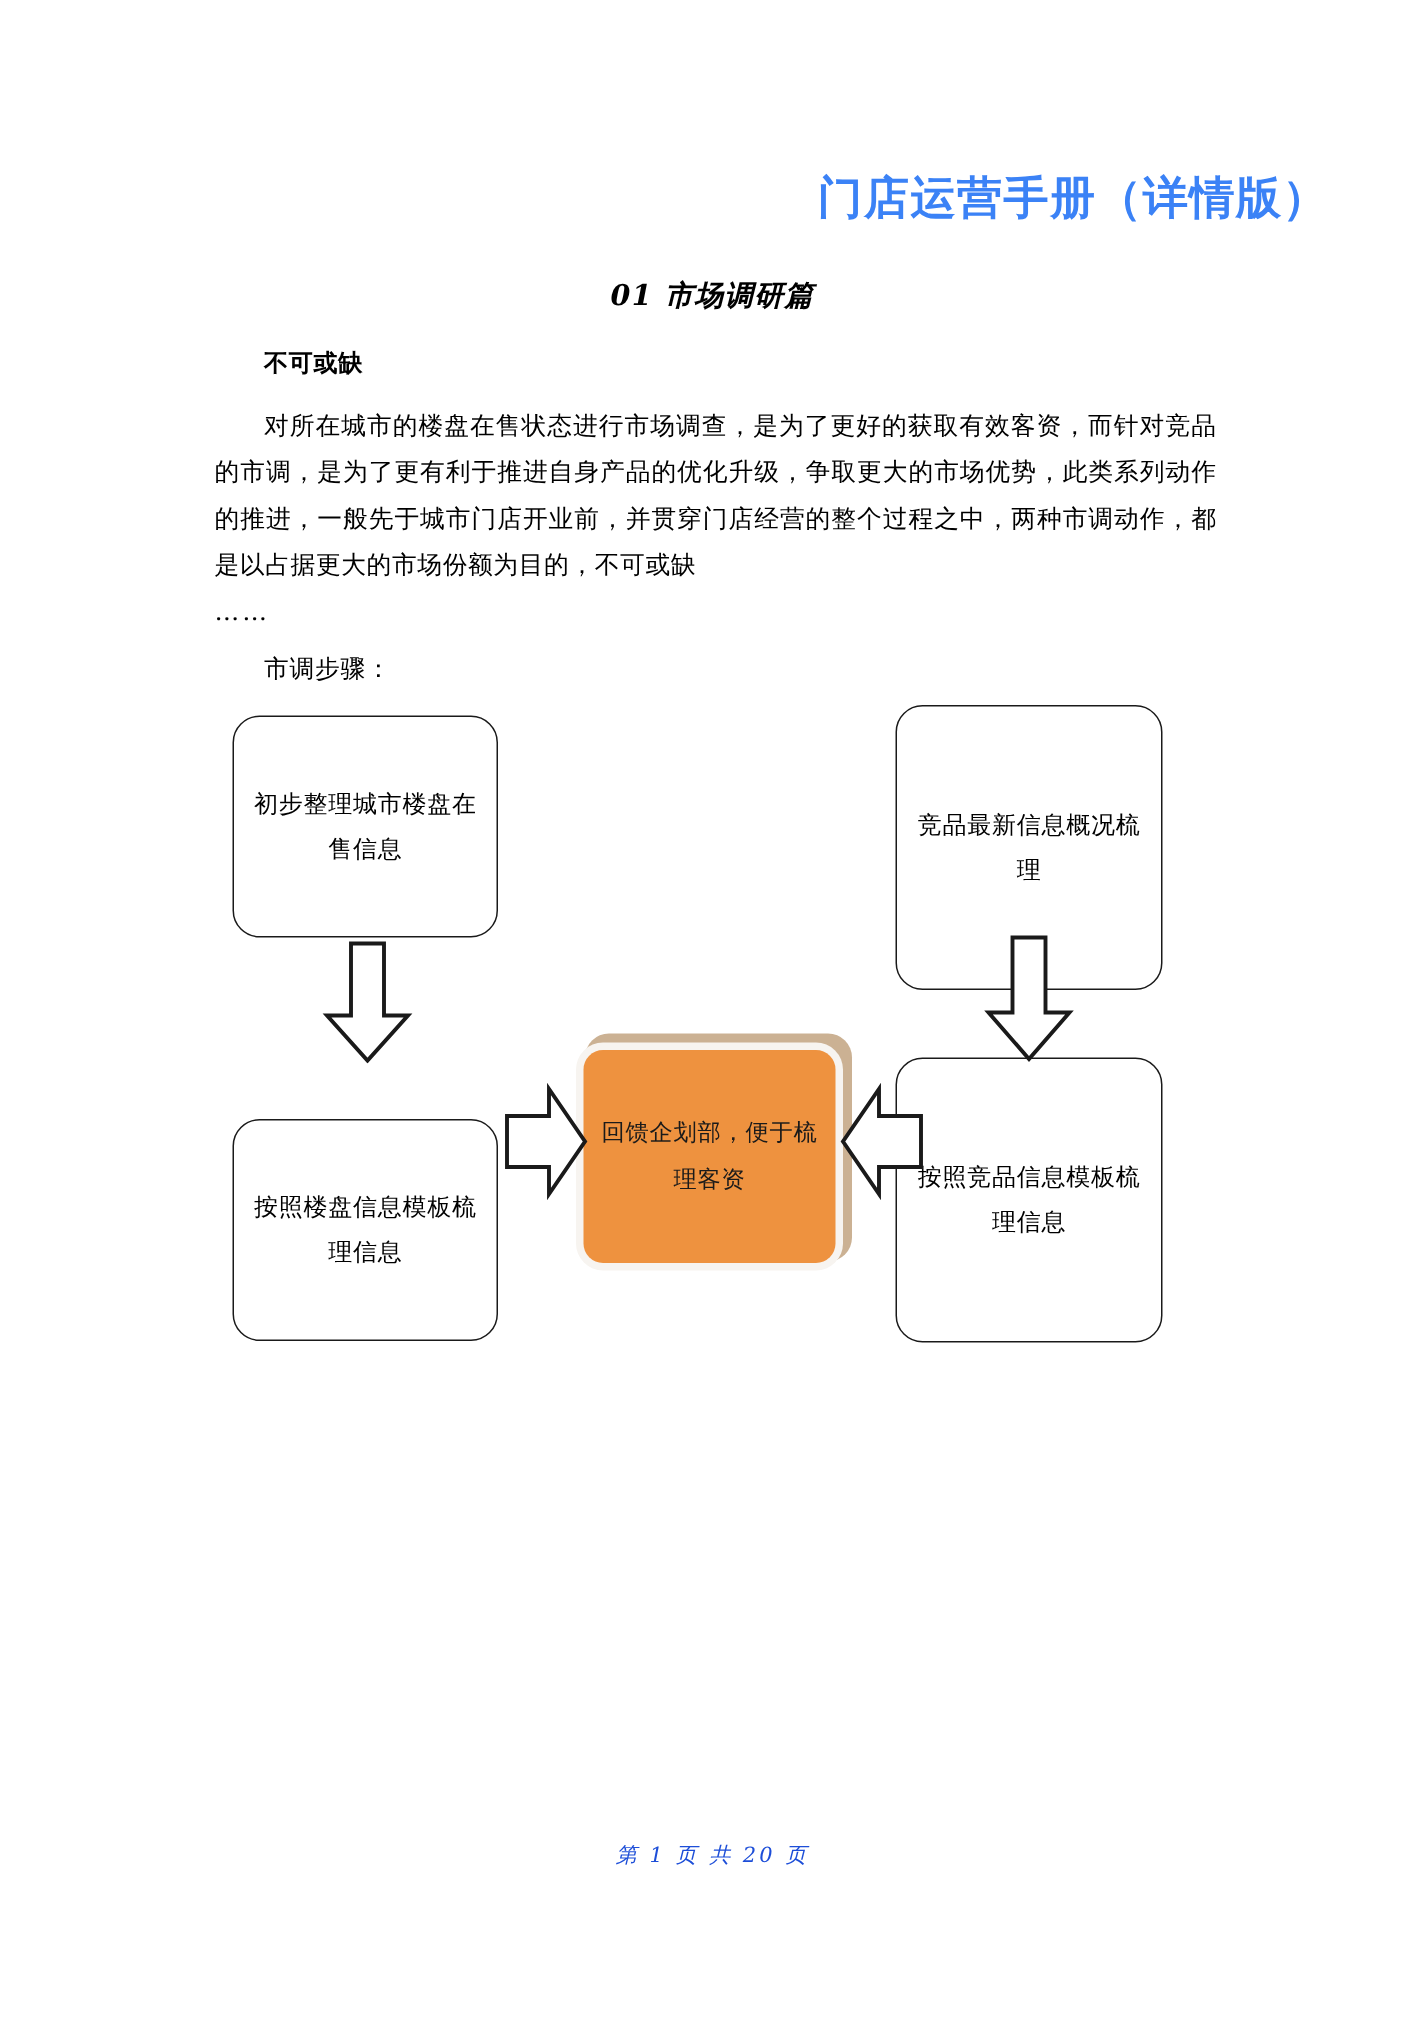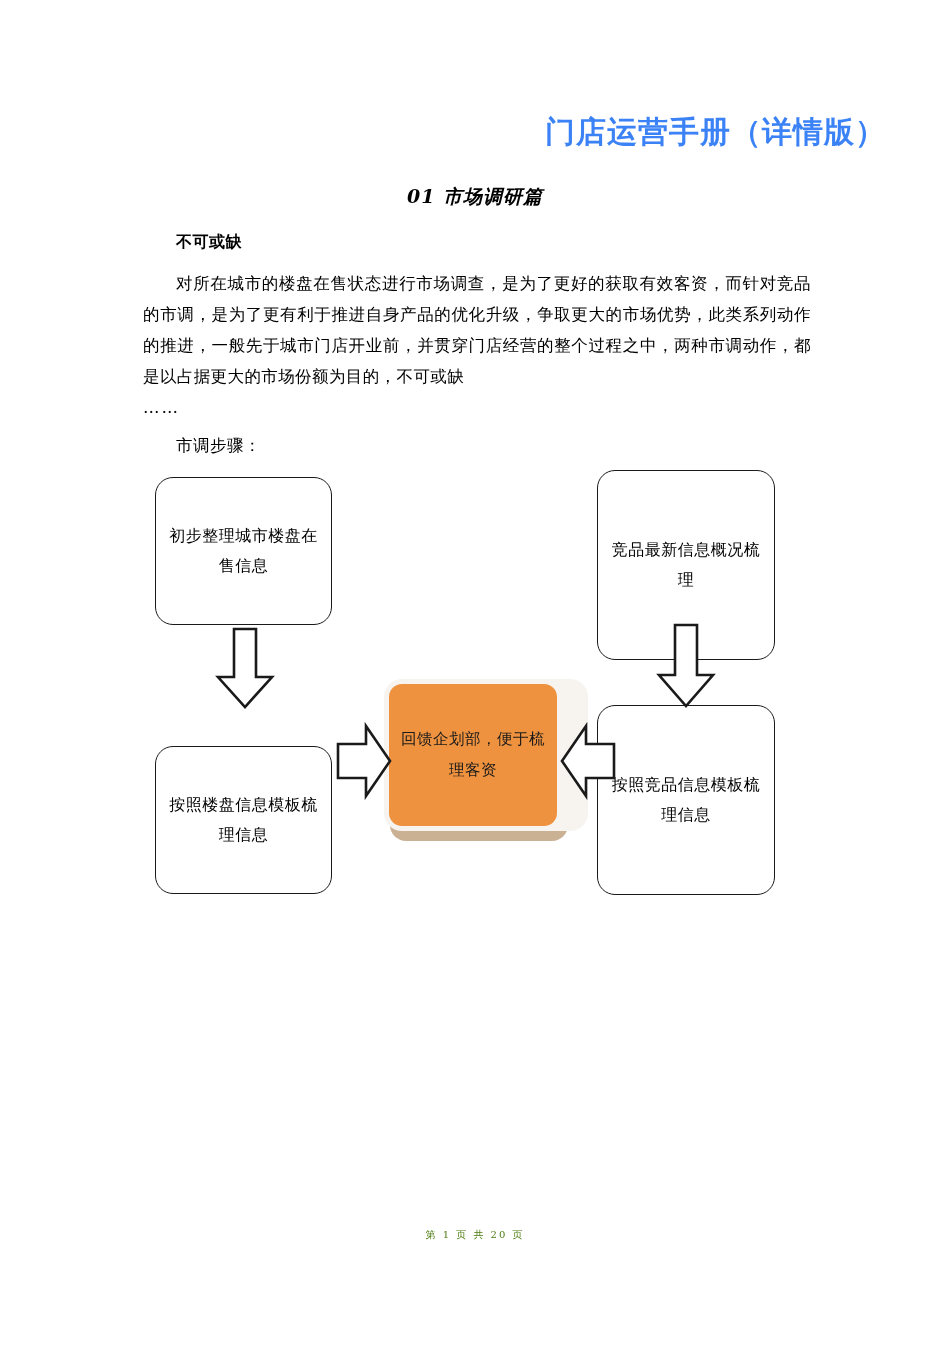--- a/index.html
+++ b/index.html
@@ -127,26 +127,25 @@
     left: 6px;
     top: 10px;
     width: 178px;
     height: 152px;
     background: #cbb193;
     border-radius: 16px;
   }
   .center-rim {
     position: absolute;
     left: 0;
-    top: 0;
+    top: 16px;
     width: 178px;
     height: 152px;
     background: #f7f4f0;
     border-radius: 18px;
-    padding-left: 26px;
   }
   .center-fill {
     position: absolute;
     left: 5px;
     top: 5px;
     width: 168px;
     height: 142px;
     background: #ee923f;
     border-radius: 13px;
     display: flex;
@@ -172,23 +171,24 @@
   #arrow-left-mid   { left: 560px; top: 722px; width: 56px; height: 78px; }
 
   
   .footer {
     position: absolute;
     left: 0;
     top: 1228px;
     width: 950px;
     text-align: center;
     font-family: "DejaVu Serif", "Liberation Serif", serif;
-    font-size: 10px;
+    font-size: 14px;
     letter-spacing: 2px;
-    color: #4d7c0f;
+    color: #1d4ed8;
+    font-style: italic;
   }
 </style>
 </head>
 <body>
 
 <div id="page">
 
   <div class="doc-title">门店运营手册（详情版）</div>
   <div class="doc-subtitle">01 市场调研篇</div>
 

